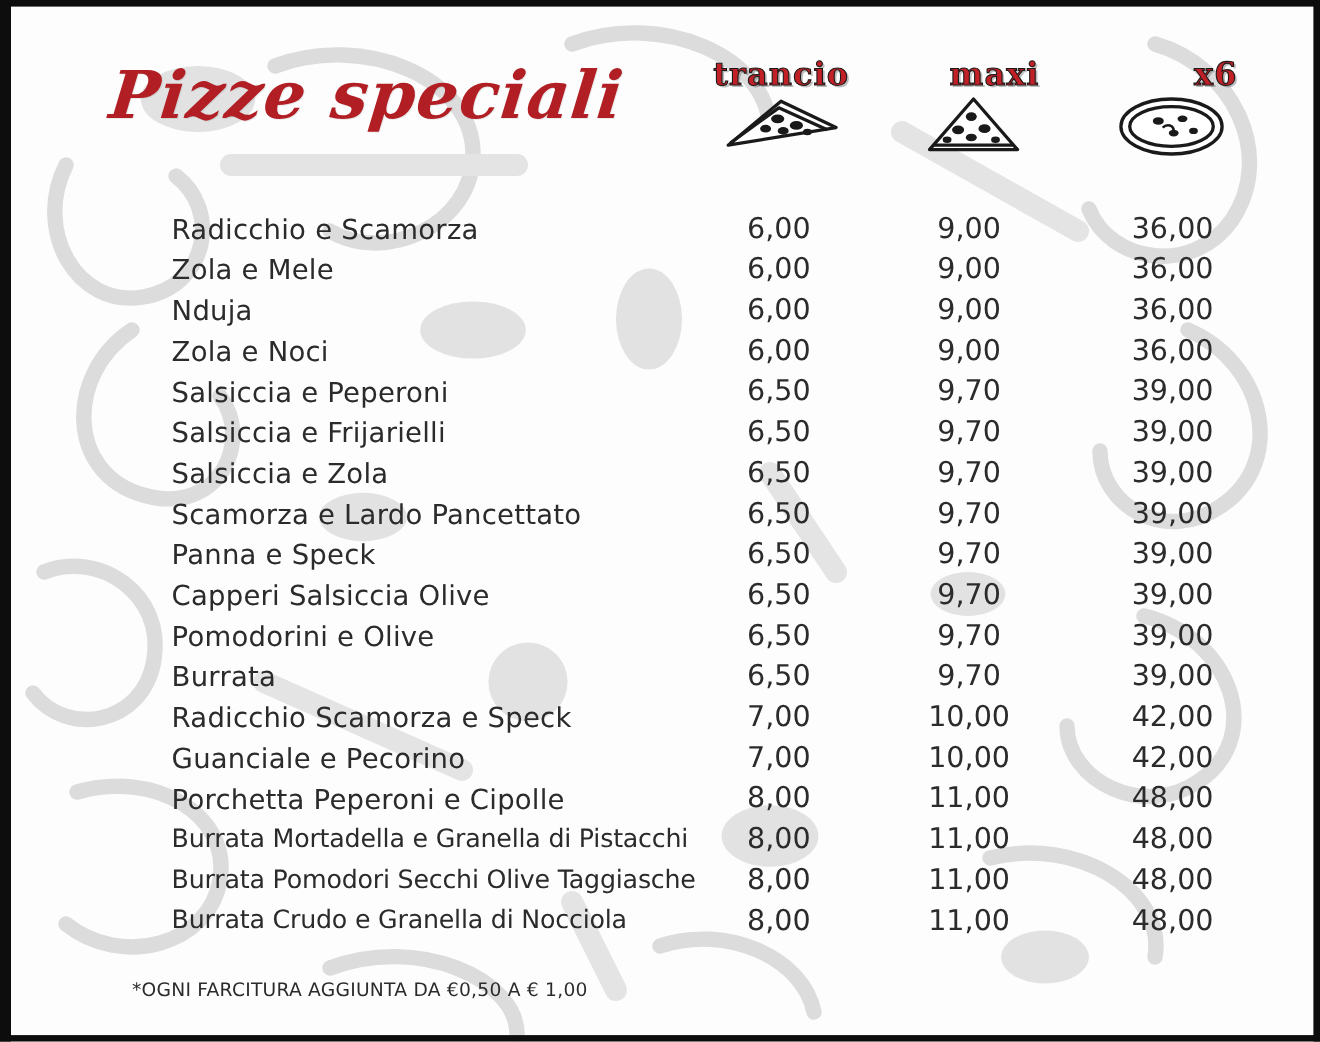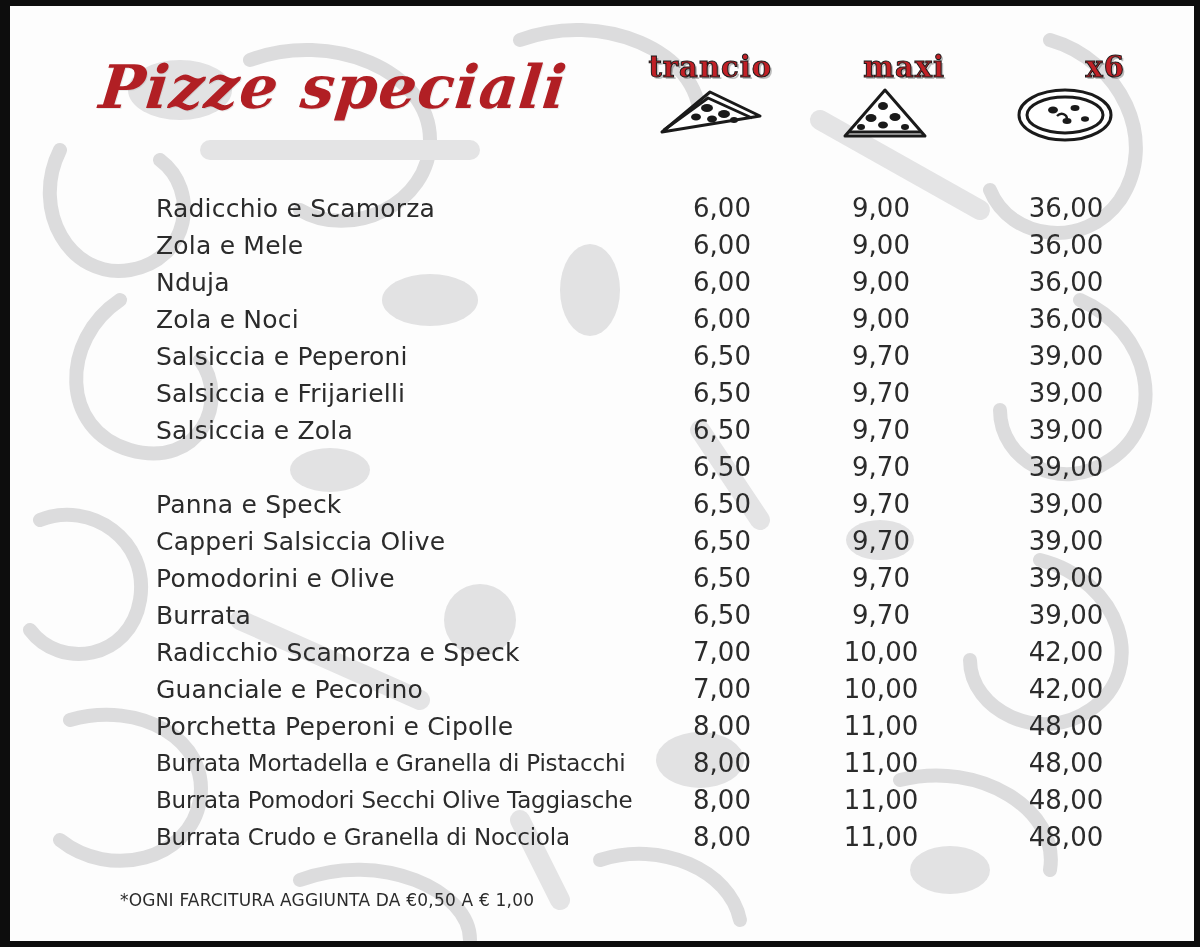--- a/index.html
+++ b/index.html
@@ -112,21 +112,21 @@
   }
   .row.long .name { font-size: 23px; letter-spacing: -0.2px; }
   .row .price {
     position: absolute;
     width: 150px;
     text-align: center;
     font-family: "DejaVu Sans", sans-serif;
     font-size: 26px;
     color: #2b2b2b;
   }
-  .row .p1 { left: 611px; }
+  .row .p1 { left: 597px; }
   .row .p2 { left: 770px; }
   .row .p3 { left: 955px; }
 
   
   #footnote {
     position: absolute;
     left: 120px;
     top: 890px;
     font-family: "DejaVu Sans", sans-serif;
     font-size: 17px;
@@ -285,20 +285,21 @@
       </div>
 
       <div class="row">
         <span class="name">Salsiccia e Zola</span>
         <span class="price p1">6,50</span>
         <span class="price p2">9,70</span>
         <span class="price p3">39,00</span>
       </div>
 
       <div class="row">
+        <span class="name">Scamorza e Lardo Pancettato</span>
         <span class="price p1">6,50</span>
         <span class="price p2">9,70</span>
         <span class="price p3">39,00</span>
       </div>
 
       <div class="row">
         <span class="name">Panna e Speck</span>
         <span class="price p1">6,50</span>
         <span class="price p2">9,70</span>
         <span class="price p3">39,00</span>

